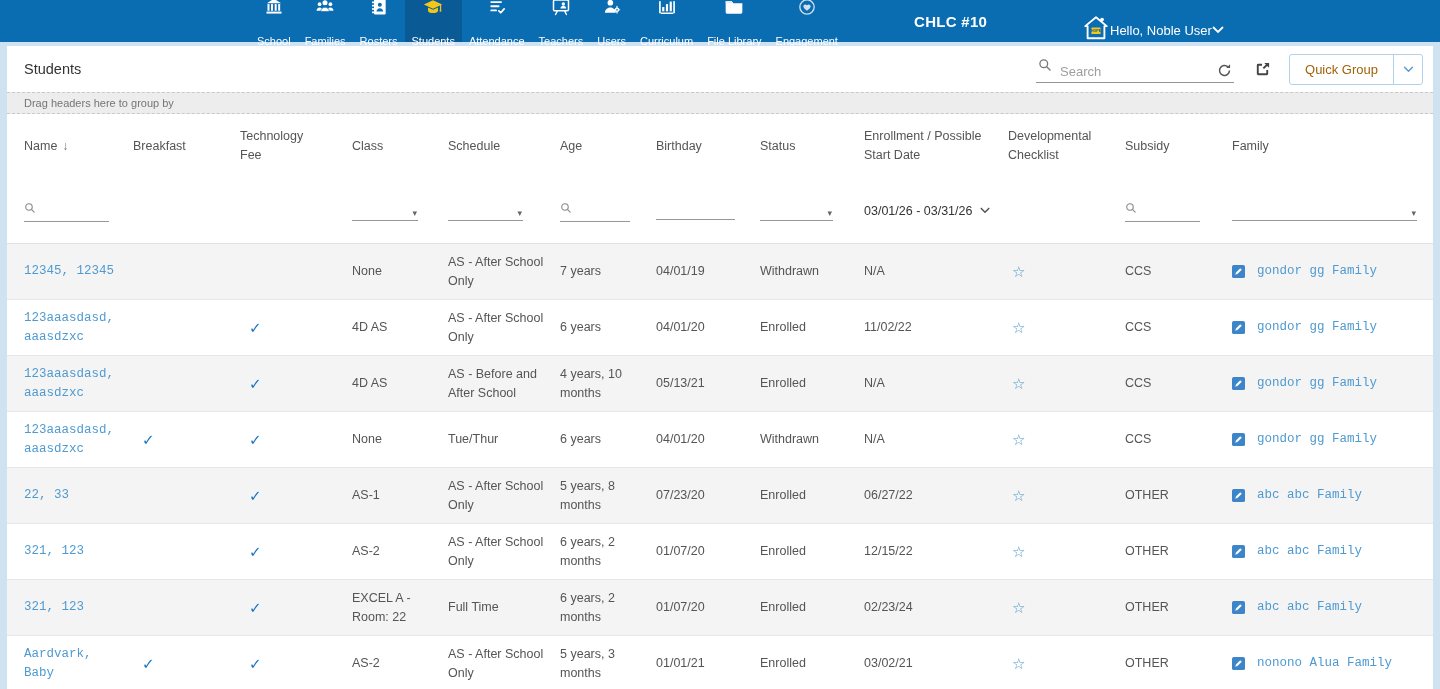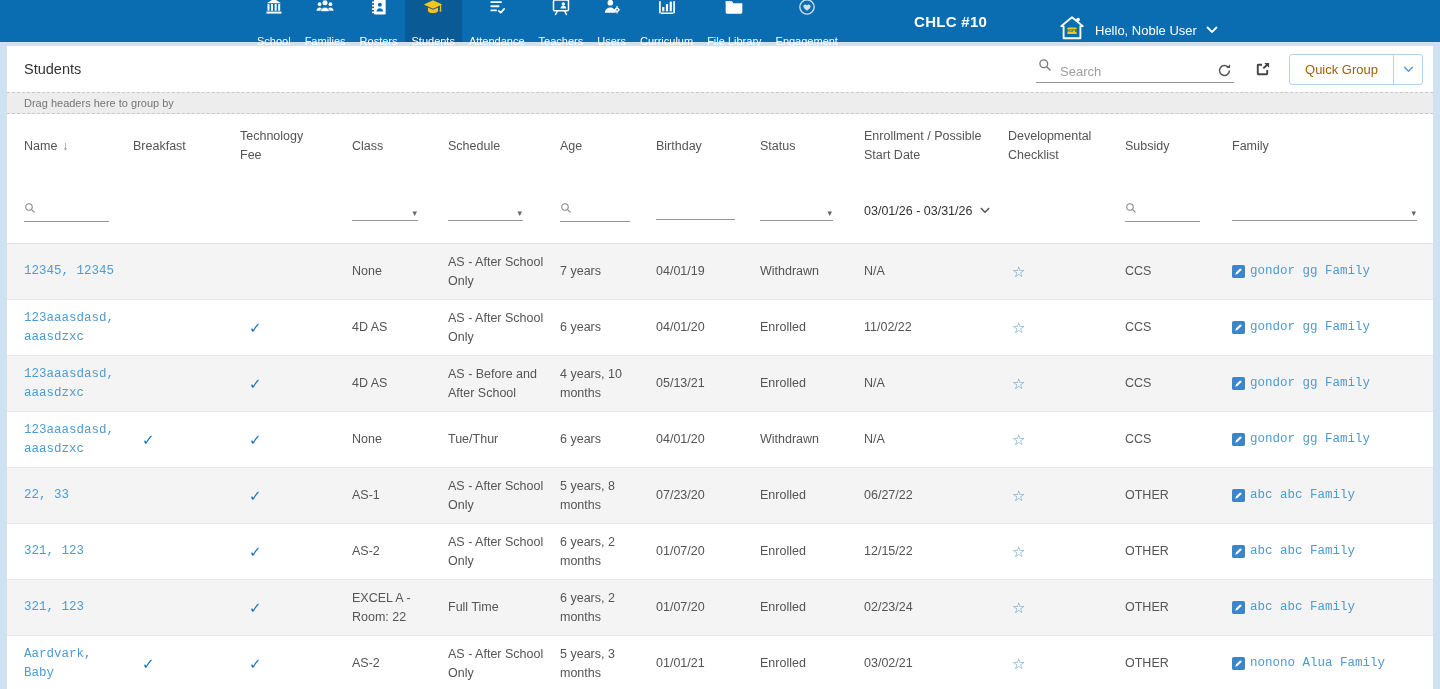--- a/index.html
+++ b/index.html
@@ -10,21 +10,21 @@
   
   .topnav { position:relative; height:42px; background:#0a6cb1; display:flex; align-items:stretch; }
   .nav-items { display:flex; margin-left:250px; }
   .nav-item { display:flex; flex-direction:column; align-items:center; justify-content:center;
     padding:3px 7px 2px; cursor:pointer; }
   .nav-item.active { background:#0a5a96; }
   .nav-icon { height:20px; display:flex; align-items:center; justify-content:center; }
   .nav-label { color:#fff; font-size:11px; margin-top:18px; white-space:nowrap; }
   .chlc { position:absolute; left:914px; top:0; height:42px; display:flex; align-items:center;
     color:#fff; font-size:15px; font-weight:bold; letter-spacing:.3px; }
-  .userbox { position:absolute; left:1058px; top:0; height:60px; display:flex; align-items:center; gap:9px; }
+  .userbox { position:absolute; left:1082px; top:0; height:60px; display:flex; align-items:center; gap:0; }
   .greeting { color:#fff; font-size:13px; }
   .user-caret { display:flex; align-items:center; }
 
   
   .card { margin:4px 7px 0; background:#fff; height:643px; overflow:hidden; position:relative; }
 
   .page-header { height:46px; display:flex; align-items:center; padding:0 10px 0 17px; }
   .page-title { font-size:14.5px; color:#333; }
   .toolbar { margin-left:auto; display:flex; align-items:center; }
   .searchfield { position:relative; width:198px; height:28px; border-bottom:1px solid #949494;
@@ -70,21 +70,21 @@
   .trow.odd { background:#f4f4f4; }
   .trow.even { background:#fff; }
   .td { display:flex; align-items:center; padding-right:14px; font-size:12.5px; color:#555;
     line-height:1.45; }
   .td:first-child { padding-left:17px; }
   .td a { color:#4f9ad1; text-decoration:none; cursor:pointer;font-family:Liberation Mono, monospace; }
   .td.checkcell { padding-left:9px; align-items:center; }
   .chk { color:#1a72c2; font-size:15px; font-weight:bold; }
   .starcell { padding-left:4px; }
   .star { color:#4f9ad1; font-size:15px; cursor:pointer; }
-  .famcell { gap:5px; }
+  .famcell { gap:12px; }
   .fam-ic { display:flex; flex:none; cursor:pointer; }
 </style>
 </head>
 <body>
 
 <div class="topnav">
   <div class="nav-items">
       <div class="nav-item">
         <span class="nav-icon">
           <svg viewBox="0 0 24 24" width="22" height="20">

